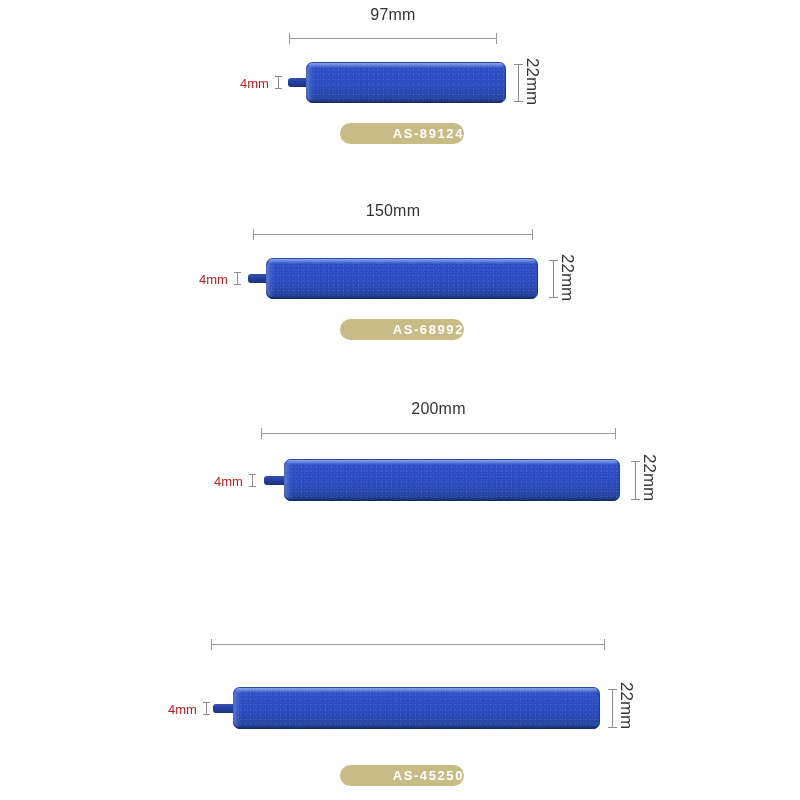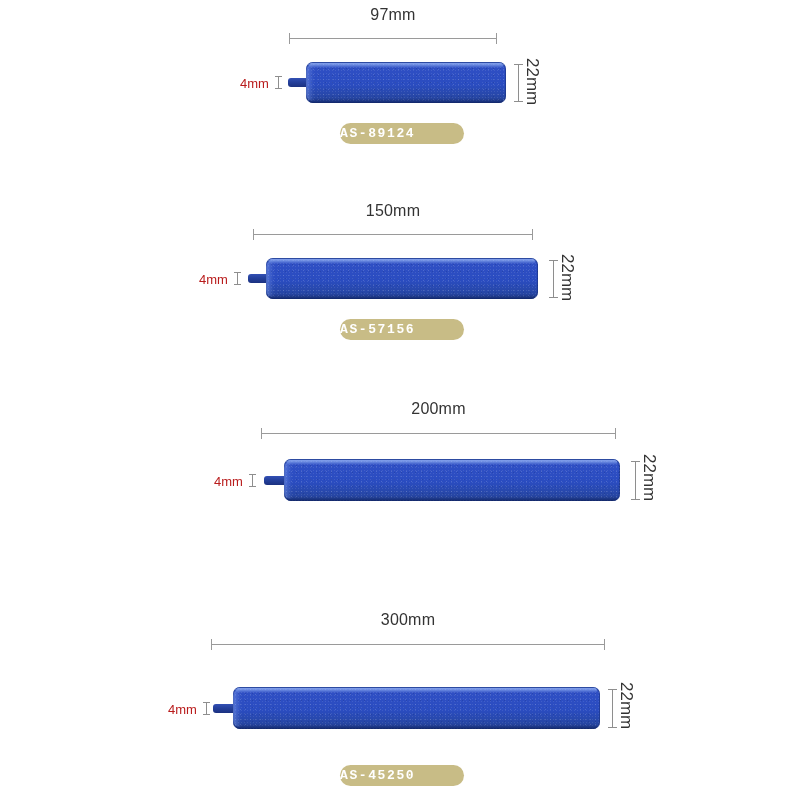--- a/index.html
+++ b/index.html
@@ -172,23 +172,22 @@
   .badge {
     position: absolute;
     height: 21px;
     line-height: 21px;
     border-radius: 11px;
     background: #c8bc86;
     color: #ffffff;
     font-size: 13px;
     font-weight: bold;
     letter-spacing: 1.6px;
-    text-align: left;
-    white-space: nowrap;
-    font-family: Liberation Mono, monospace;
+    text-align: right;
+    white-space: nowrap;
   }
 </style>
 </head>
 <body>
 
 <div class="canvas">
 
   <div class="row" style="top:0px;height:200px;">
 
     <div class="dim-h-label" style="left:289px;top:6px;width:208px;">97mm</div>
@@ -227,21 +226,21 @@
     <div class="stone" style="left:266px;top:62px;width:272px;height:41px;">
       <div class="tex"></div>
       <div class="bevel-top"></div>
       <div class="bevel-bottom"></div>
       <div class="end-hl"></div>
     </div>
 
     <div class="dim-v" style="left:553px;top:64px;height:38px;"></div>
     <div class="dim-v-label" style="left:577px;top:58px;">22mm</div>
 
-    <div class="badge" style="left:340px;top:123px;width:124px;">AS-57156</div>
+    <div class="badge" style="left:340px;top:123px;width:124px;">AS-68992</div>
   </div>
 
   <div class="row" style="top:392px;height:205px;margin-left:40px;">
 
     <div class="dim-h-label" style="left:221px;top:8px;width:355px;">200mm</div>
 
     <div class="dim-h" style="left:221px;top:41px;width:355px;"></div>
 
     <div class="mm4" style="left:174px;top:82px;">4mm</div>
     <div class="ibeam" style="left:212px;top:82px;height:13px;"></div>
@@ -255,21 +254,20 @@
       <div class="end-hl"></div>
     </div>
 
     <div class="dim-v" style="left:595px;top:69px;height:39px;"></div>
     <div class="dim-v-label" style="left:619px;top:62px;">22mm</div>
 
   </div>
 
   <div class="row" style="top:603px;height:197px;">
 
-    <div class="dim-h-label" style="left:211px;top:8px;width:394px;">300mm</div>
 
     <div class="dim-h" style="left:211px;top:41px;width:394px;"></div>
 
     <div class="mm4" style="left:168px;top:99px;">4mm</div>
     <div class="ibeam" style="left:206px;top:99px;height:13px;"></div>
 
     <div class="nozzle" style="left:213px;top:101px;width:24px;height:9px;"></div>
 
     <div class="stone" style="left:233px;top:84px;width:367px;height:42px;">
       <div class="tex"></div>

